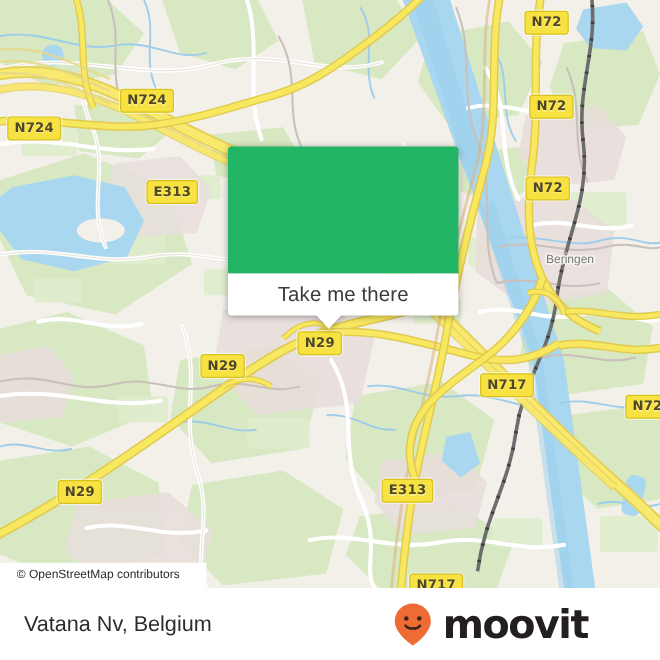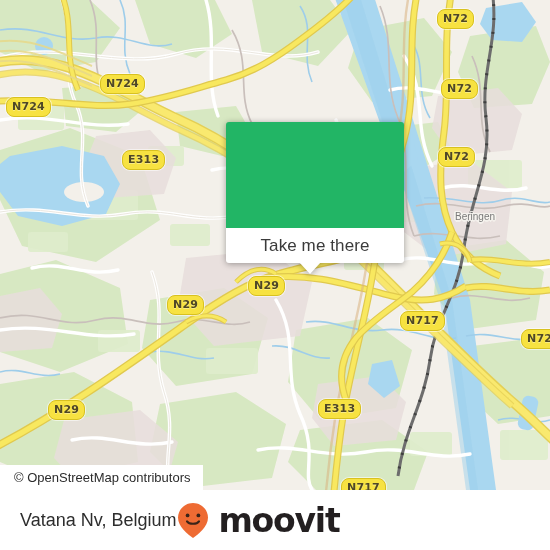--- a/index.html
+++ b/index.html
@@ -34,21 +34,21 @@
     width: 550px;
     height: 490px;
     display: block;
   }
 
   
   .shield {
     position: absolute;
     background: #f7e241;
     border: 1px solid #d8c120;
-    border-radius: 8px;
+    border-radius: 3px;
     color: #4f4726;
     font-family: "DejaVu Sans", sans-serif;
     font-weight: bold;
     font-size: 11px;
     line-height: 1;
     padding: 3px 5px 4px 5px;
     letter-spacing: 0.2px;
     white-space: nowrap;
     box-shadow: 0 0 0 1px rgba(255,255,255,0.55);
     text-shadow: 0 1px 0 rgba(255,255,255,0.35);
@@ -64,25 +64,24 @@
     text-shadow:
       -1.5px 0 #f6f4ef, 1.5px 0 #f6f4ef, 0 -1.5px #f6f4ef, 0 1.5px #f6f4ef,
       -1px -1px #f6f4ef, 1px -1px #f6f4ef, -1px 1px #f6f4ef, 1px 1px #f6f4ef;
   }
 
   
   #popup {
     position: absolute;
     left: 190px;
     top: 122px;
-    width: 178px;
+    width: 192px;
     border-radius: 3px;
     overflow: visible;
     filter: drop-shadow(0 1px 3px rgba(0,0,0,0.35));
-    margin-left: 36px;
   }
   #popup-image {
     height: 106px;
     background: #22b565;
     border-radius: 3px 3px 0 0;
   }
   #popup-cta {
     height: 35px;
     background: #ffffff;
     border-radius: 0 0 3px 3px;
@@ -105,38 +104,38 @@
     border-right: 11px solid transparent;
     border-top: 12px solid #ffffff;
   }
 
   
   #attribution {
     position: absolute;
     left: 0;
     bottom: 0;
     background: #ffffff;
-    padding: 5px 12px 5px 14px;
-    font-size: 13px;
+    padding: 5px 22px 5px 14px;
+    font-size: 10px;
     color: #2b2b2b;
     font-family: "Liberation Sans", sans-serif;
     white-space: nowrap;
   }
 
   
   #footer {
     position: absolute;
     left: 0;
     top: 490px;
     width: 508px;
     height: 60px;
     background: #ffffff;
     display: flex;
     align-items: center;
-    justify-content: flex-start;
+    justify-content: space-between;
     padding: 0 18px 0 20px;
     box-sizing: border-box;
   }
   #footer-title {
     font-size: 18px;
     color: #2d2d2d;
     font-family: "Liberation Sans", sans-serif;
     white-space: nowrap;
   }
   #brand {

